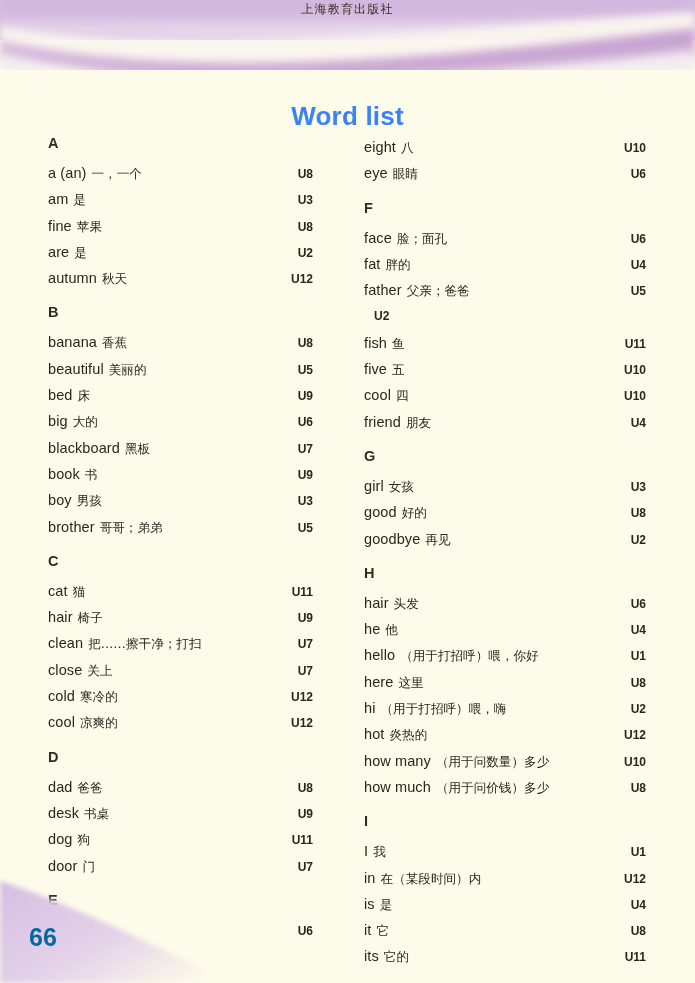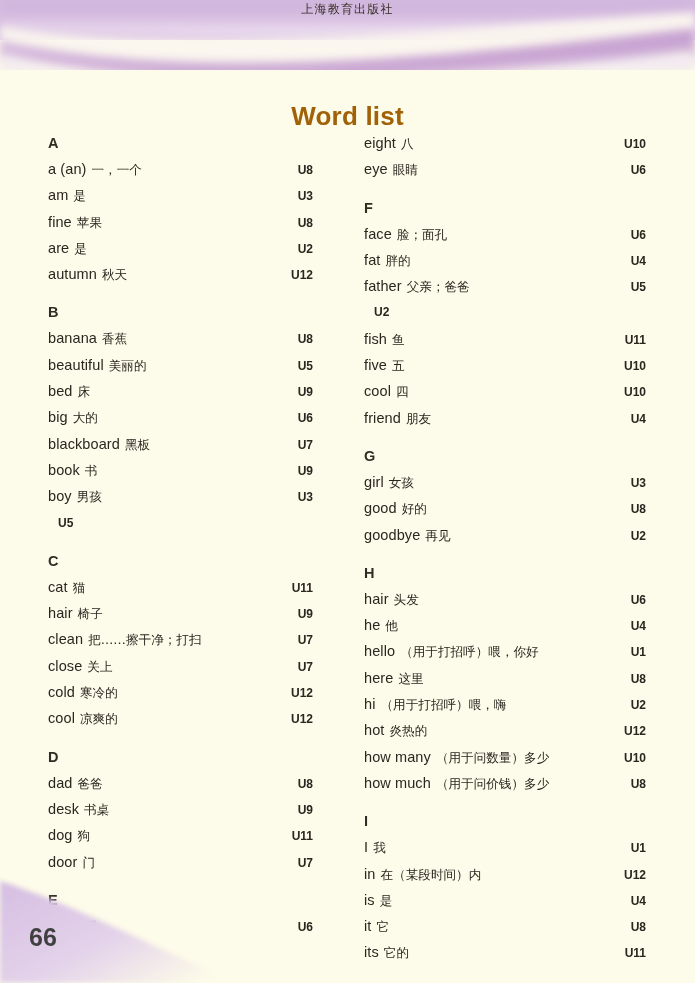--- a/index.html
+++ b/index.html
@@ -52,21 +52,21 @@
 
   
   #page-title {
     position: absolute;
     left: 0;
     top: 84px;
     width: 695px;
     text-align: center;
     font-size: 26px;
     font-weight: bold;
-    color: #a16207;
+    color: #3b82f6;
     letter-spacing: 0.2px;
   }
 
   
   .column {
     position: absolute;
     top: 130px;
   }
   #col-left  { left: 48px;  width: 265px; }
   #col-right { left: 364px; width: 282px; }
@@ -79,21 +79,21 @@
     height: 26px;
     line-height: 26px;
   }
   .letter-head.spaced { margin-top: 12px; }
 
   .entry {
     display: flex;
     align-items: baseline;
     justify-content: space-between;
     height: 26.3px;
-    line-height: 26px;
+    line-height: 35px;
     white-space: nowrap;
   }
   .entry-term {
     font-size: 14.5px;
     color: #2c2620;
     flex: 0 1 auto;
     overflow: hidden;
   }
   .entry-en { letter-spacing: 0.1px; }
   .entry-cn {
@@ -120,21 +120,21 @@
     pointer-events: none;
   }
   #corner-deco svg { display: block; }
 
   #page-number {
     position: absolute;
     left: 29px;
     bottom: 31px;
     font-size: 25px;
     font-weight: bold;
-    color: #404040;
+    color: #0369a1;
     z-index: 4;
   }
 </style>
 </head>
 <body>
 
 <div id="page">
 
   <div id="header-deco">
     <svg width="695" height="78" viewBox="0 0 695 78" xmlns="http://www.w3.org/2000/svg">
@@ -227,20 +227,21 @@
         </div>
         <div class="entry">
           <span class="entry-term"><span class="entry-en">book</span><span class="entry-cn">书</span></span>
           <span class="entry-unit">U9</span>
         </div>
         <div class="entry">
           <span class="entry-term"><span class="entry-en">boy</span><span class="entry-cn">男孩</span></span>
           <span class="entry-unit">U3</span>
         </div>
         <div class="entry">
+          <span class="entry-term"><span class="entry-en">brother</span><span class="entry-cn">哥哥；弟弟</span></span>
           <span class="entry-unit">U5</span>
         </div>
       </div>
       <div class="letter-group">
         <div class="letter-head spaced">C</div>
         <div class="entry">
           <span class="entry-term"><span class="entry-en">cat</span><span class="entry-cn">猫</span></span>
           <span class="entry-unit">U11</span>
         </div>
         <div class="entry">

